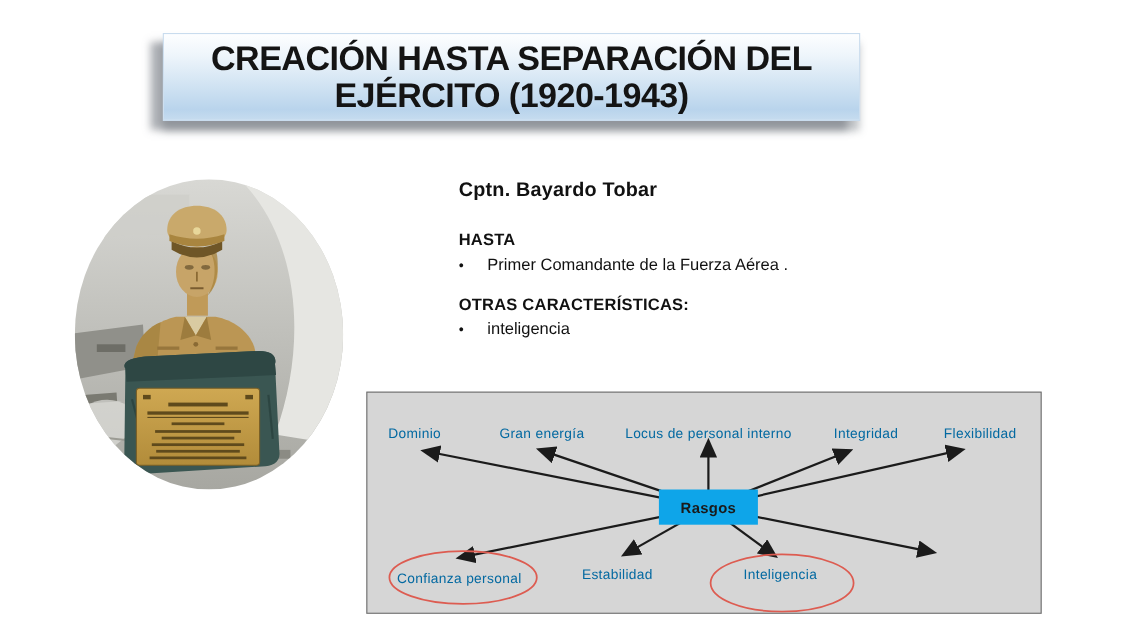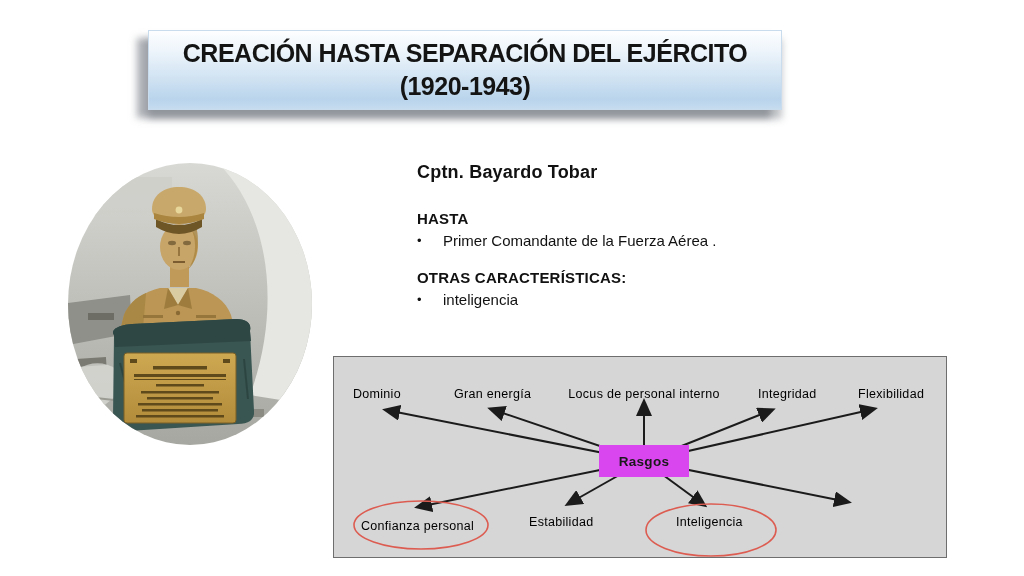--- a/index.html
+++ b/index.html
@@ -5,41 +5,41 @@
   html,body{margin:0;padding:0;background:#ffffff;}
   .slide{position:relative;width:1024px;height:576px;background:#ffffff;overflow:hidden;
          font-family:"Liberation Sans",sans-serif;color:#111;}
 
   
   .banner{position:absolute;left:148px;top:30px;width:632px;height:78px;
           background:linear-gradient(180deg,#fdfeff 0%,#eef5fb 25%,#cfe2f2 62%,#b9d4ec 88%,#c6dcef 100%);
           border:1px solid #c9dcee;
           box-shadow:-11px 8px 7px rgba(104,110,118,0.55), 0 9px 7px rgba(120,126,132,0.45);
           display:flex;align-items:center;justify-content:center;}
-  .banner-title{font-size:25px;line-height:33px;font-weight:600;letter-spacing:-0.5px;
+  .banner-title{font-size:31px;line-height:33px;font-weight:600;letter-spacing:-0.5px;
                 color:#141414;text-align:center;padding:0 6px;}
 
   
   .content{position:absolute;left:417px;top:158px;width:420px;}
   .content h2{margin:4px 0 27px 0;font-size:18px;font-weight:bold;letter-spacing:0.2px;}
   .sec-title{font-size:15px;font-weight:bold;margin:0 0 3px 0;letter-spacing:0.2px;}
   .bullet-row{display:flex;font-size:15px;line-height:21px;margin:0 0 18px 0;}
   .bullet-mark{width:26px;flex:0 0 26px;font-size:13px;}
   .bullet-text{flex:1;}
 
   
   .photo{position:absolute;left:68px;top:163px;width:244px;height:282px;}
 
   
   .diagram{position:absolute;left:333px;top:356px;width:612px;height:200px;
            background:#d6d6d6;border:1px solid #6e6e6e;}
   .diagram svg{position:absolute;left:0;top:0;}
-  .dlabel{position:absolute;font-size:12.5px;letter-spacing:0.3px;color:#000000;white-space:nowrap;}
+  .dlabel{position:absolute;font-size:12.5px;letter-spacing:0.3px;color:#0369a1;white-space:nowrap;}
   .dlabel.wrap{white-space:normal;width:118px;line-height:15px;}
-  .center-node{position:absolute;left:265px;top:88px;width:90px;height:32px;background:#d946ef;
+  .center-node{position:absolute;left:265px;top:88px;width:90px;height:32px;background:#0ea5e9;
                display:flex;align-items:center;justify-content:center;
                font-size:13.5px;font-weight:bold;letter-spacing:0.3px;color:#1a1a1a;}
 </style>
 </head>
 <body>
 
 <div class="slide">
 
   <div class="banner">
     <div class="banner-title">CREACIÓN HASTA SEPARACIÓN DEL EJÉRCITO (1920-1943)</div>

